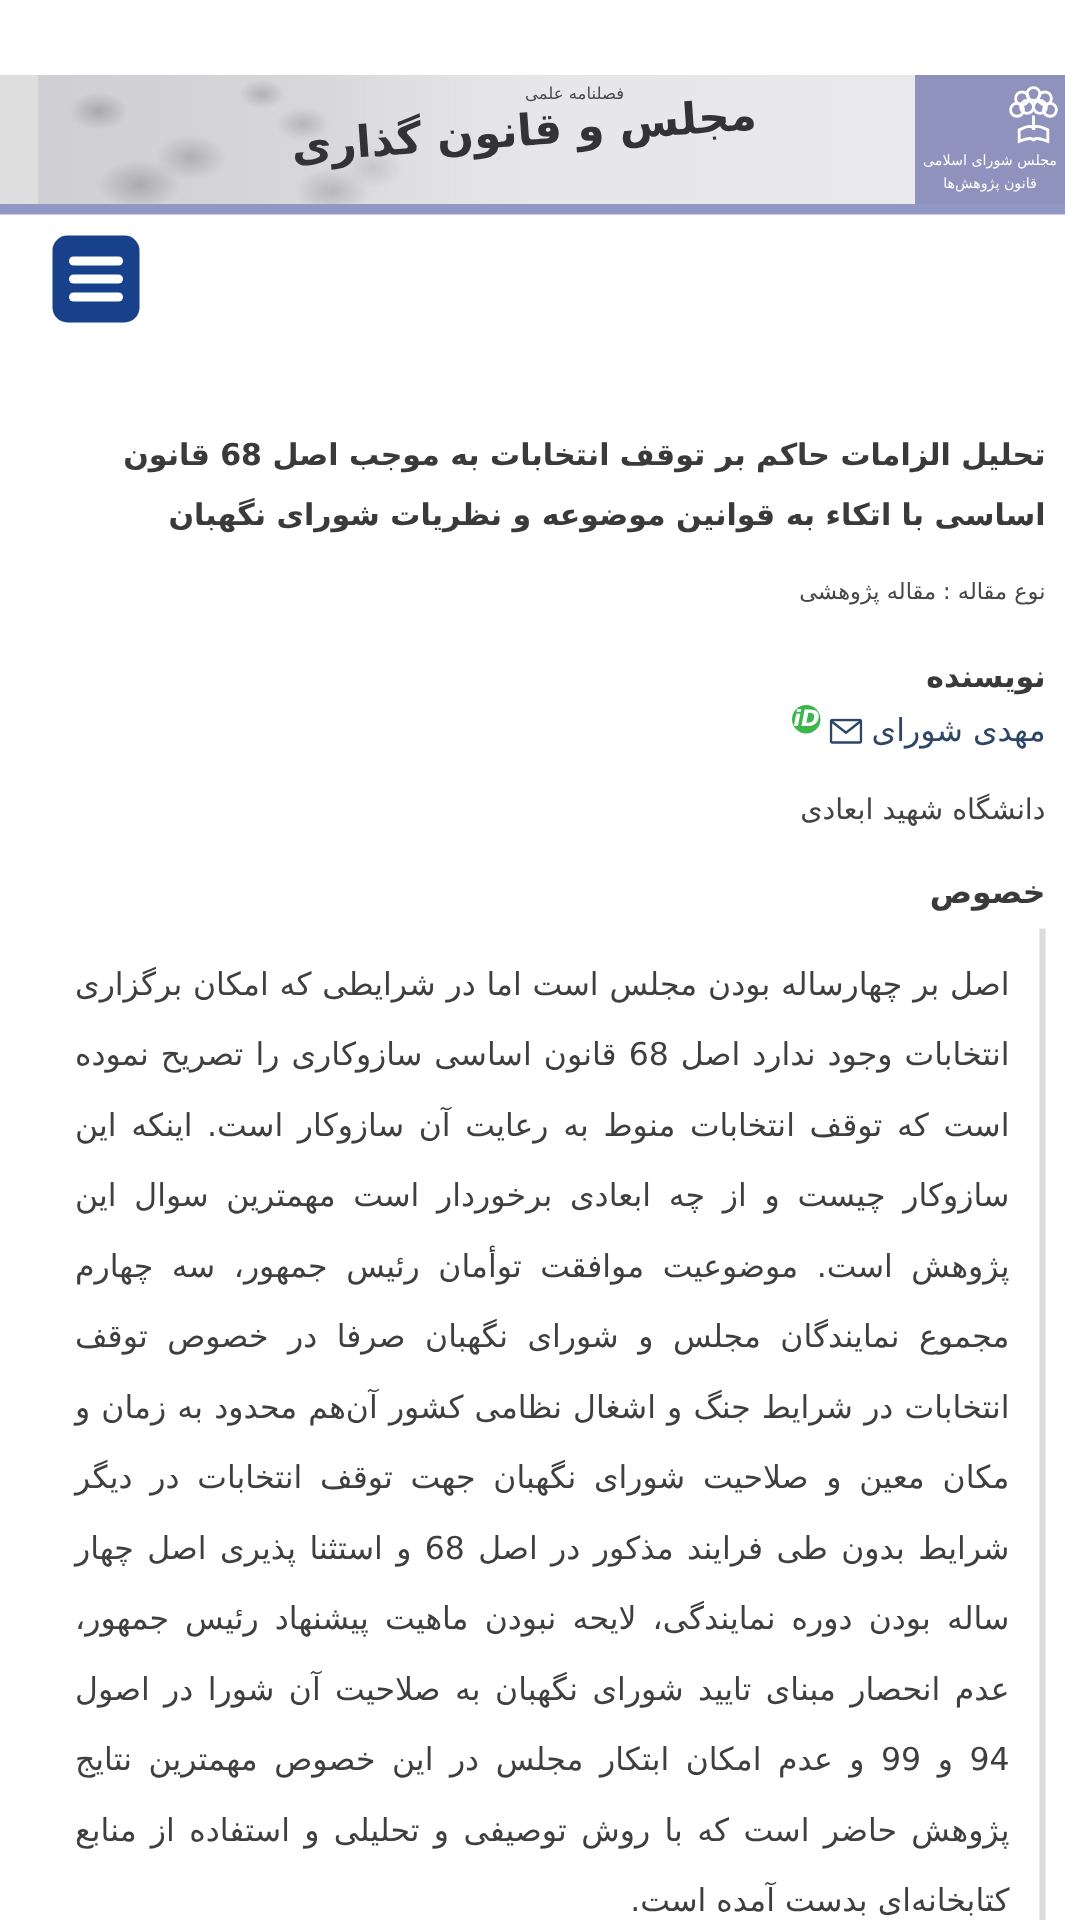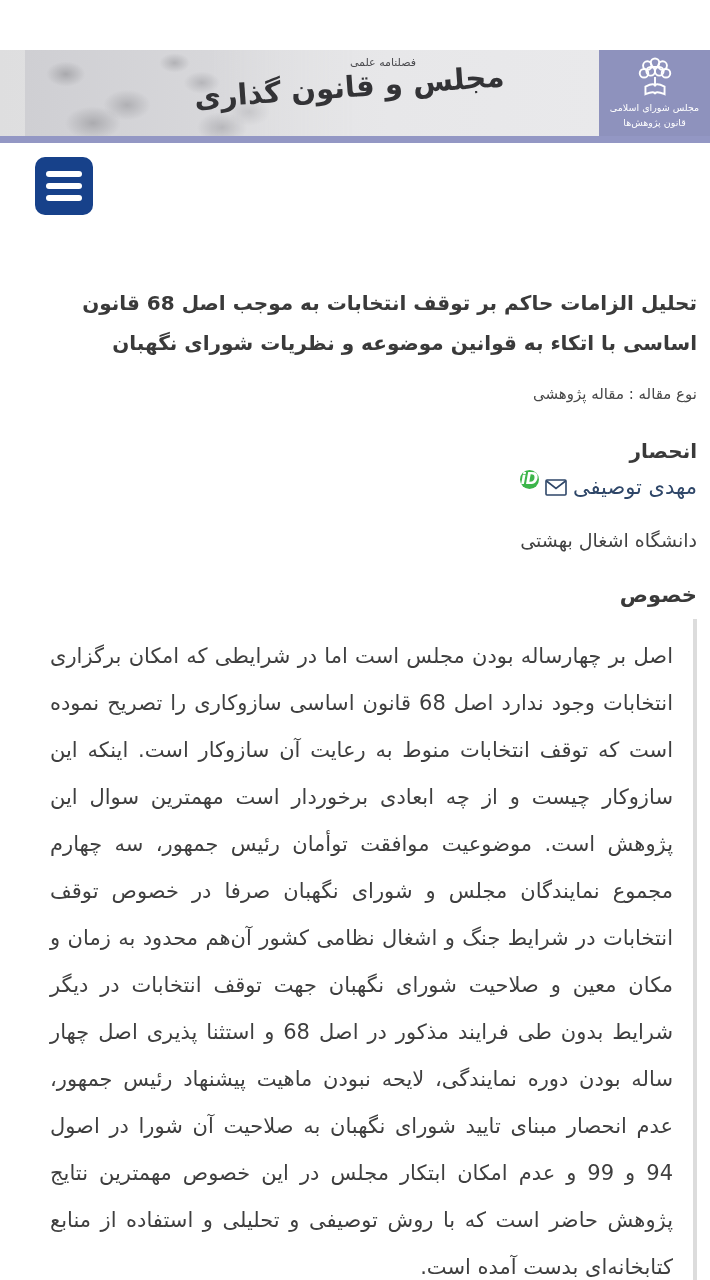--- a/index.html
+++ b/index.html
@@ -21,22 +21,22 @@
       radial-gradient(30px 20px at 66% 72%, #bcbcc0 0%, rgba(188,188,192,0) 70%),
       radial-gradient(22px 14px at 44% 15%, #b2b2b6 0%, rgba(178,178,182,0) 70%),
       radial-gradient(36px 22px at 58% 90%, #b4b4b8 0%, rgba(180,180,184,0) 70%),
       linear-gradient(90deg,#cfcfd3 0%,#d8d8db 60%,#e3e3e5 100%);
     -webkit-mask-image:linear-gradient(90deg,#000 55%,transparent 97%);
     mask-image:linear-gradient(90deg,#000 55%,transparent 97%);
   }
   .banner-title { position:absolute; left:330px; top:6px; transform:translateX(-50%); text-align:center; color:#333336; width:300px; }
   .banner-tagline { display:block; font-size:11px; color:#4a4a4e; transform:translateX(28px); margin-bottom:1px; }
   .banner-calligraphy { display:inline-block; font-size:29px; font-weight:bold; letter-spacing:-1px; transform:rotate(-4deg); white-space:nowrap; }
-  .org-block { position:absolute; right:0; top:0; width:111px; height:100%; background:#8e92bd; color:#ffffff;
-               display:flex; flex-direction:column; align-items:center; justify-content:flex-start; padding-top:6px; cursor:pointer; }
+  .org-block { position:absolute; right:0; top:0; width:100px; height:100%; background:#8e92bd; color:#ffffff;
+               display:flex; flex-direction:column; justify-content:flex-start; padding-top:6px; cursor:pointer; }
   .org-emblem { display:block; }
   .org-text { text-align:center; font-size:9.5px; line-height:1.35; margin-top:2px; white-space:nowrap; }
   .header-accent-strip { height:7px; background:#9397c4; }
 
   
   .menu-row { direction:ltr; padding:14px 0 0 35px; }
   .menu-btn { width:58px; height:58px; background:#17418a; border:none; border-radius:10px;
               display:flex; flex-direction:column; align-items:center; justify-content:center; gap:6px; cursor:pointer; }
   .menu-btn .bar { display:block; width:36px; height:6px; background:#ffffff; border-radius:3px; }
 
@@ -96,33 +96,33 @@
     <span class="bar"></span>
     <span class="bar"></span>
   </button>
 </div>
 
 <main class="content">
   <h1 class="article-title">تحلیل الزامات حاکم بر توقف انتخابات به موجب اصل 68 قانون اساسی با اتکاء به قوانین موضوعه و نظریات شورای نگهبان</h1>
 
   <div class="article-type">نوع مقاله : مقاله پژوهشی</div>
 
-  <h2 class="authors-heading">انحصار</h2>
+  <h2 class="authors-heading">نویسنده</h2>
 
   <div class="author-row">
-    <a class="author-name">مهدی توصیفی</a>
+    <a class="author-name">مهدی شورای</a>
     <a class="email-link">
       <svg width="22" height="17" viewBox="0 0 22 17">
         <rect x="1" y="1" width="20" height="15" rx="1" fill="none" stroke="#2e4668" stroke-width="1.6"></rect>
         <path d="M1.5 2 L11 9.5 L20.5 2" fill="none" stroke="#2e4668" stroke-width="1.6"></path>
       </svg>
     </a>
     <a class="orcid-link">
       <span class="orcid-badge">iD</span>
     </a>
   </div>
 
-  <div class="affiliation">دانشگاه اشغال بهشتی</div>
+  <div class="affiliation">دانشگاه شهید ابعادی</div>
 
   <h2 class="abstract-heading">خصوص</h2>
 
   <blockquote class="abstract">اصل بر چهارساله بودن مجلس است اما در شرایطی که امکان برگزاری انتخابات وجود ندارد اصل 68 قانون اساسی سازوکاری را تصریح نموده است که توقف انتخابات منوط به رعایت آن سازوکار است. اینکه این سازوکار چیست و از چه ابعادی برخوردار است مهمترین سوال این پژوهش است. موضوعیت موافقت توأمان رئیس جمهور، سه چهارم مجموع نمایندگان مجلس و شورای نگهبان صرفا در خصوص توقف انتخابات در شرایط جنگ و اشغال نظامی کشور آن‌هم محدود به زمان و مکان معین و صلاحیت شورای نگهبان جهت توقف انتخابات در دیگر شرایط بدون طی فرایند مذکور در اصل 68 و استثنا پذیری اصل چهار ساله بودن دوره نمایندگی، لایحه نبودن ماهیت پیشنهاد رئیس جمهور، عدم انحصار مبنای تایید شورای نگهبان به صلاحیت آن شورا در اصول 94 و 99 و عدم امکان ابتکار مجلس در این خصوص مهمترین نتایج پژوهش حاضر است که با روش توصیفی و تحلیلی و استفاده از منابع کتابخانه‌ای بدست آمده است.</blockquote>
 </main>
 
 </body></html>

